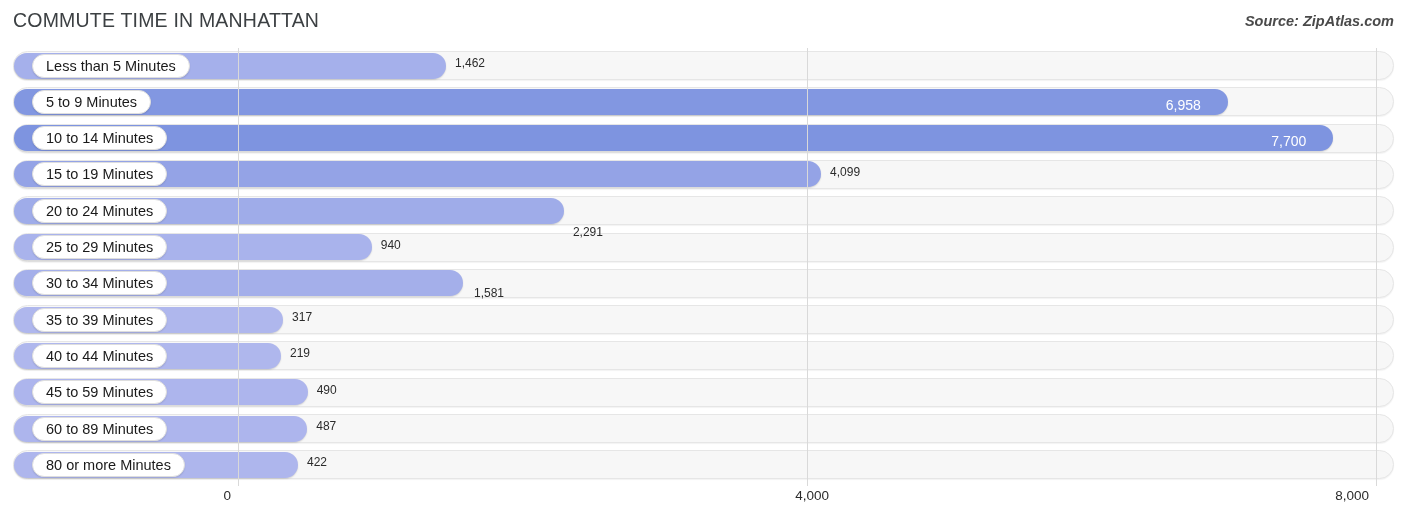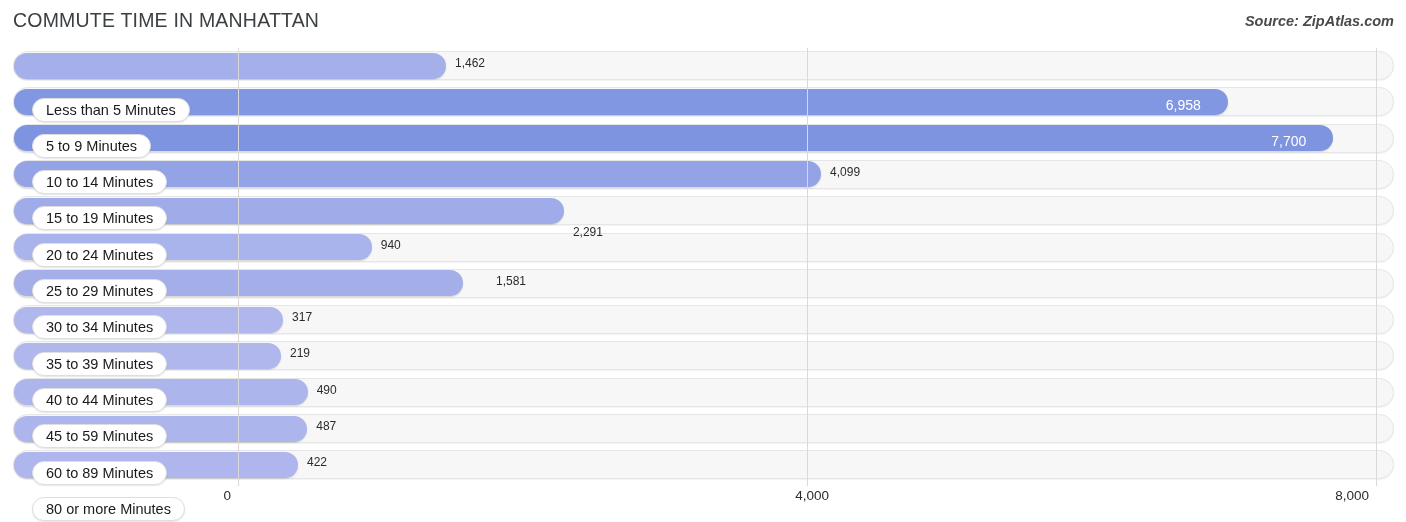--- a/index.html
+++ b/index.html
@@ -92,21 +92,20 @@
     align-items: center;
     padding: 0 13px;
     background: #ffffff;
     border: 1px solid #dedede;
     border-radius: 12px;
     font-size: 14.5px;
     color: #1a1a1a;
     white-space: nowrap;
     z-index: 4;
     box-shadow: 0 1px 1.5px rgba(0,0,0,0.10);
-    margin-top: 44px;
   }
   
   .val-out {
     position: absolute;
     top: 0; height: 24px;
     display: flex; align-items: center;
     font-size: 12px;
     color: #2b2b2b;
     white-space: nowrap;
     z-index: 4;
@@ -183,21 +182,21 @@
       <div class="bar-row" style="top: 184.5px;">
         <div class="track"></div>
         <div class="bar" style="width: 357.715px; background: rgb(169, 179, 236);"></div>
         <div class="cat-pill">25 to 29 Minutes</div>
         <div class="val-out" style="left: 367.715px;">940</div>
       </div>
       <div class="bar-row" style="top: 220.8px;">
         <div class="track"></div>
         <div class="bar" style="width: 448.897px; background: rgb(164, 175, 234);"></div>
         <div class="cat-pill">30 to 34 Minutes</div>
-        <div class="val-out" style="left: 483px;">1,581</div>
+        <div class="val-out" style="left: 461px; margin-top: 12px;">1,581</div>
       </div>
       <div class="bar-row" style="top: 257.1px;">
         <div class="track"></div>
         <div class="bar" style="width: 269.093px; background: rgb(175, 183, 237);"></div>
         <div class="cat-pill">35 to 39 Minutes</div>
         <div class="val-out" style="left: 279.093px;">317</div>
       </div>
       <div class="bar-row" style="top: 293.4px;">
         <div class="track"></div>
         <div class="bar" style="width: 267px; background: rgb(175, 183, 237);"></div>

